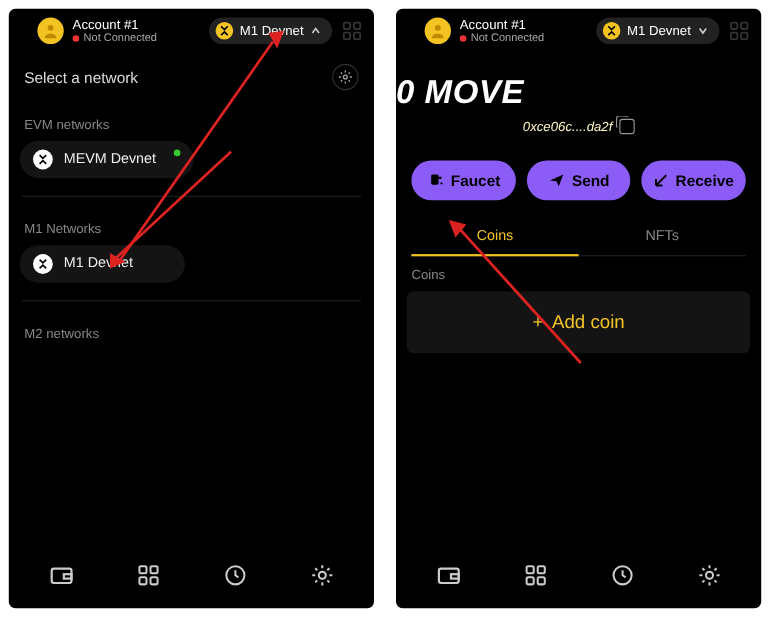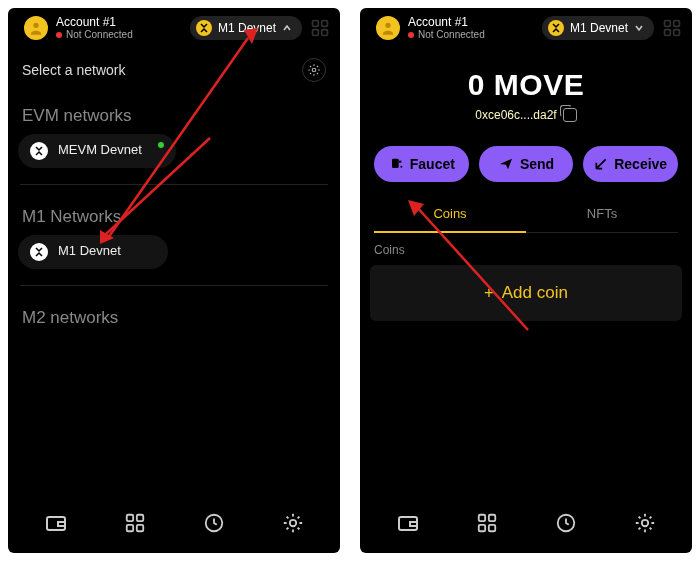--- a/index.html
+++ b/index.html
@@ -16,21 +16,21 @@
     background: #000;
     border-radius: 6px;
     display: flex; flex-direction: column;
     position: relative;
     overflow: hidden;
     color: #aaa;
     font-size: 13px;
   }
   .header {
     display: flex; align-items: center;
-    padding: 8px 10px 4px 16px;
+    padding: 8px 10px 4px 26px;
     gap: 8px;
   }
   .avatar {
     width: 24px; height: 24px; border-radius: 50%;
     background: #f3c421;
     display:flex;align-items:center;justify-content:center;
   }
   .avatar svg { width: 16px; height:16px; }
   .acct { display:flex; flex-direction:column; line-height:1.1; }
   .acct-name { color:#fff; font-size:12px; font-weight:500;}
@@ -45,21 +45,21 @@
     cursor:pointer;
   }
   .net-pill .nicon { width:16px;height:16px; border-radius:50%; background:#f3c421; display:flex;align-items:center;justify-content:center;}
   .grid-icon { width:20px;height:20px; color:#333; }
   .section-title {
     display:flex; align-items:center; justify-content:space-between;
     padding:14px 14px 10px 14px;
     color:#ddd; font-size:14px;
   }
   .gear-btn { width:24px;height:24px;border-radius:50%;display:flex;align-items:center;justify-content:center;border:1px solid #333;cursor:pointer;}
-  .group-label { padding: 14px 14px 8px 14px; font-size:17px; color:#888; }
+  .group-label { padding: 14px 14px 8px 14px; font-size:12px; color:#888; }
   .net-item {
     margin: 0 10px 8px 10px;
     background:#141414;
     border-radius:18px;
     padding:8px 12px;
     display:flex; align-items:flex-start; gap:10px;
     cursor:pointer;
     width:fit-content;
     min-width:150px;
   }
@@ -67,21 +67,21 @@
   .net-item span.lbl { color:#eee; font-size:13px; }
   .dot-green { width:6px;height:6px;border-radius:50%;background:#3c3; margin-left:6px;}
   .divider { height:1px;background:#222;margin:8px 12px;}
   .bottom-nav {
     margin-top:auto;
     display:flex; justify-content:space-around; align-items:center;
     padding:14px 8px 16px 8px;
   }
   .nav-btn { width:28px;height:28px;color:#bbb;cursor:pointer;display:flex;align-items:center;justify-content:center;}
   
-  .balance-area { text-align:center; padding:24px 0 8px 0;}
+  .balance-area { text-align:left; padding:24px 0 8px 0;font-style:italic;}
   .balance { color:#fff; font-size:30px; font-weight:700; letter-spacing:0.5px;}
   .addr-row { display:flex;justify-content:center;align-items:center;gap:6px;color:#fef9c3;font-size:12px;margin-top:6px;}
   .copy-icn{width:14px;height:14px;border:1.5px solid #999;border-radius:3px;position:relative;cursor:pointer;}
   .copy-icn::after{content:"";position:absolute;top:-4px;left:-4px;width:10px;height:10px;border:1.5px solid #999;border-radius:3px;border-right-color:transparent;border-bottom-color:transparent;}
   .action-row { display:flex; gap:10px; padding:16px 14px 10px 14px; }
   .ybtn {
     flex:1;
     background:#8b5cf6;
     color:#000;
     border-radius:22px;

